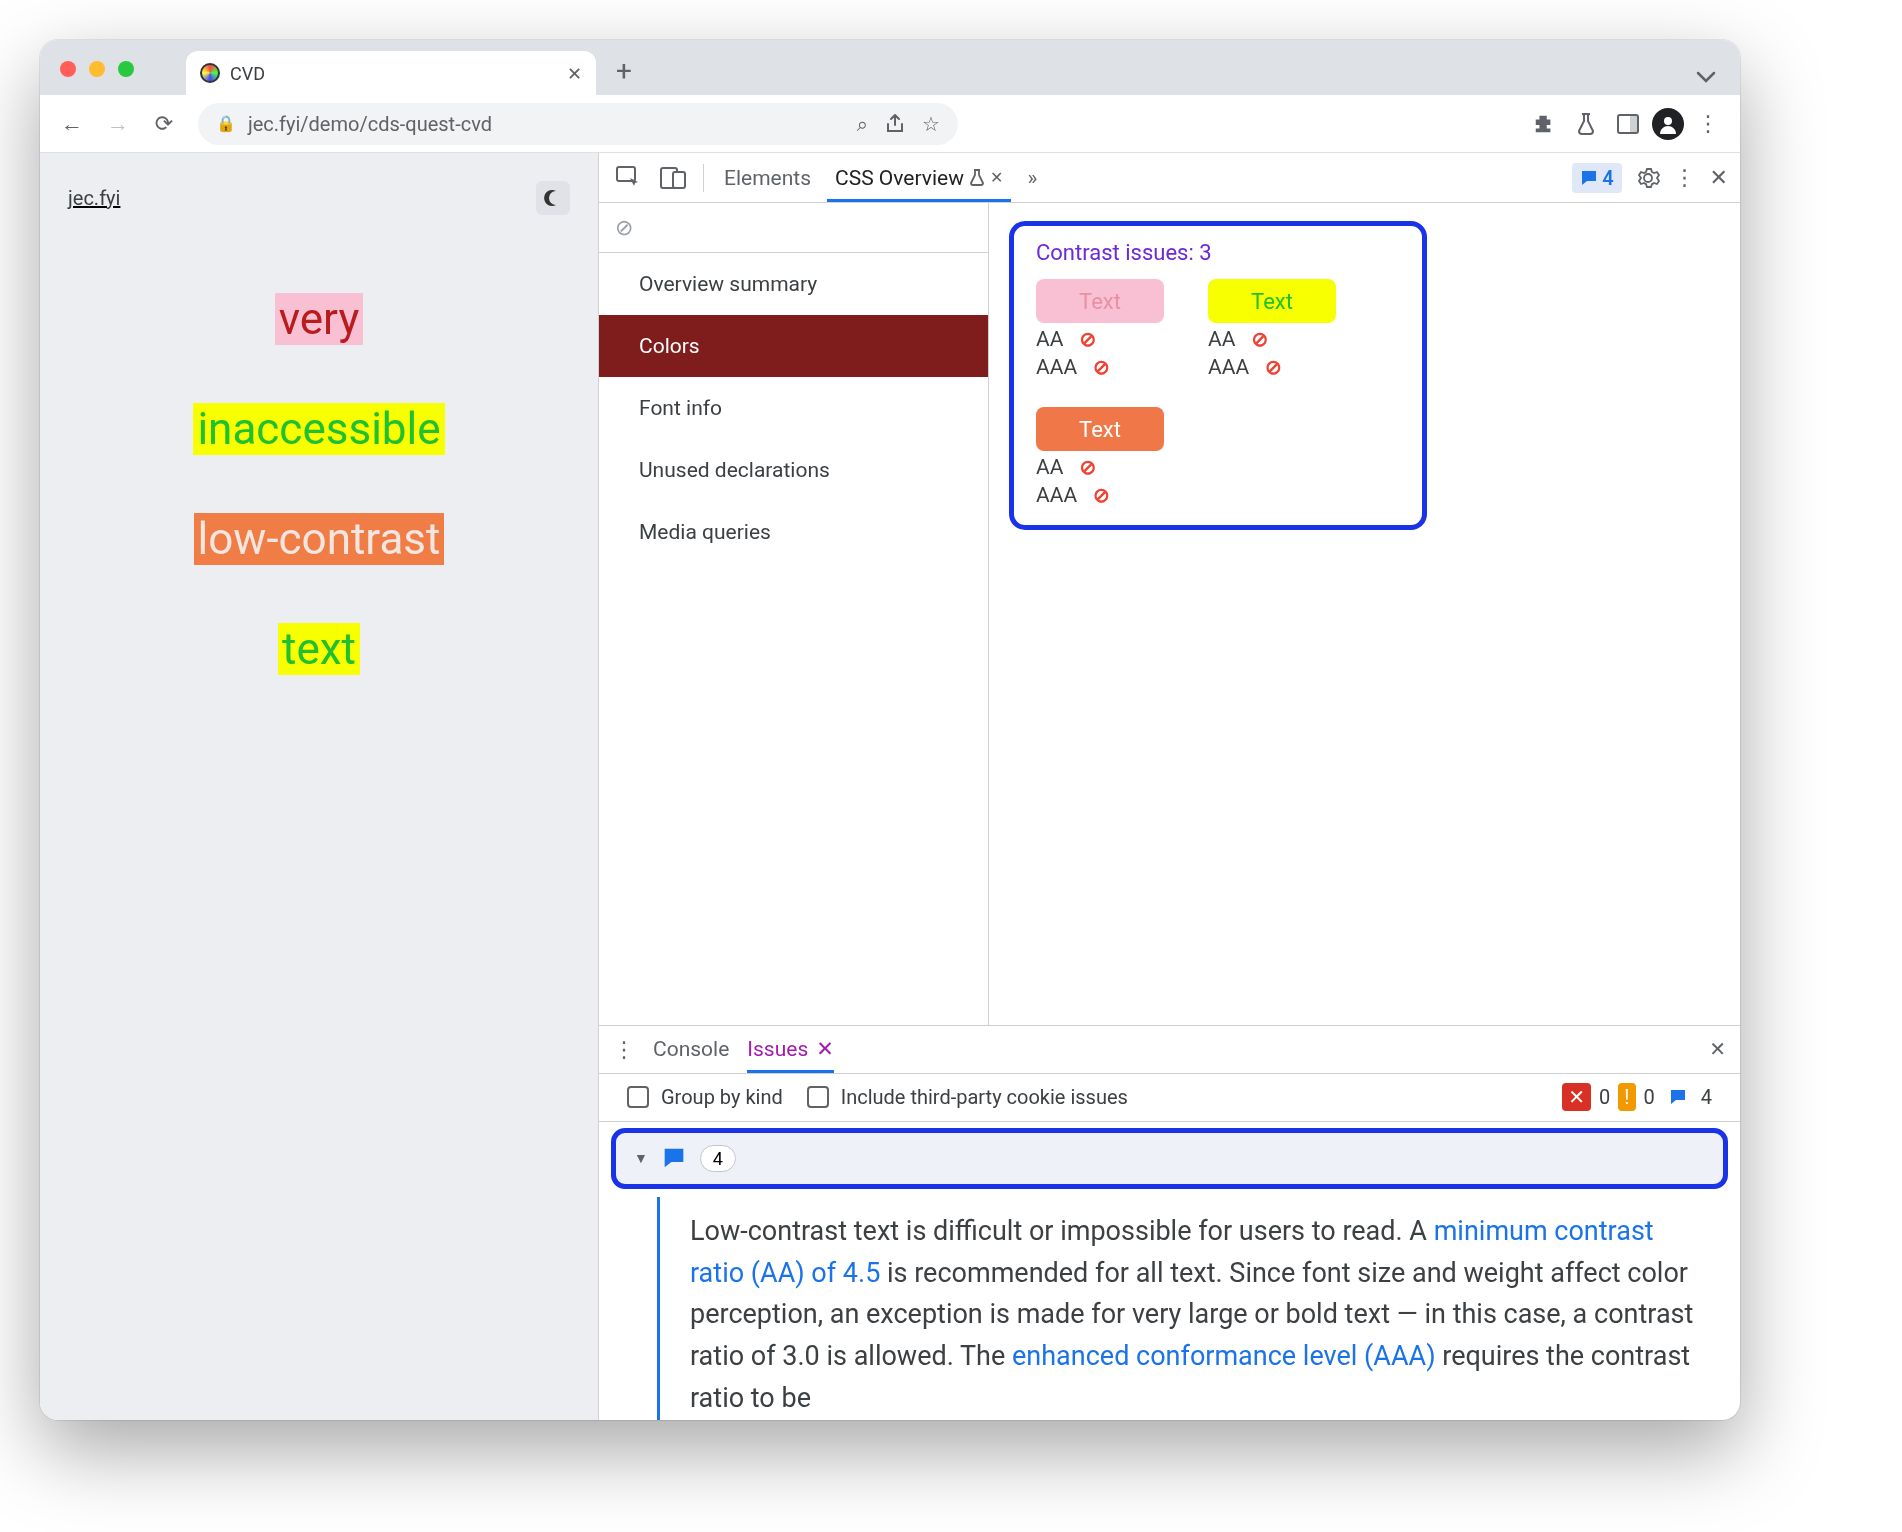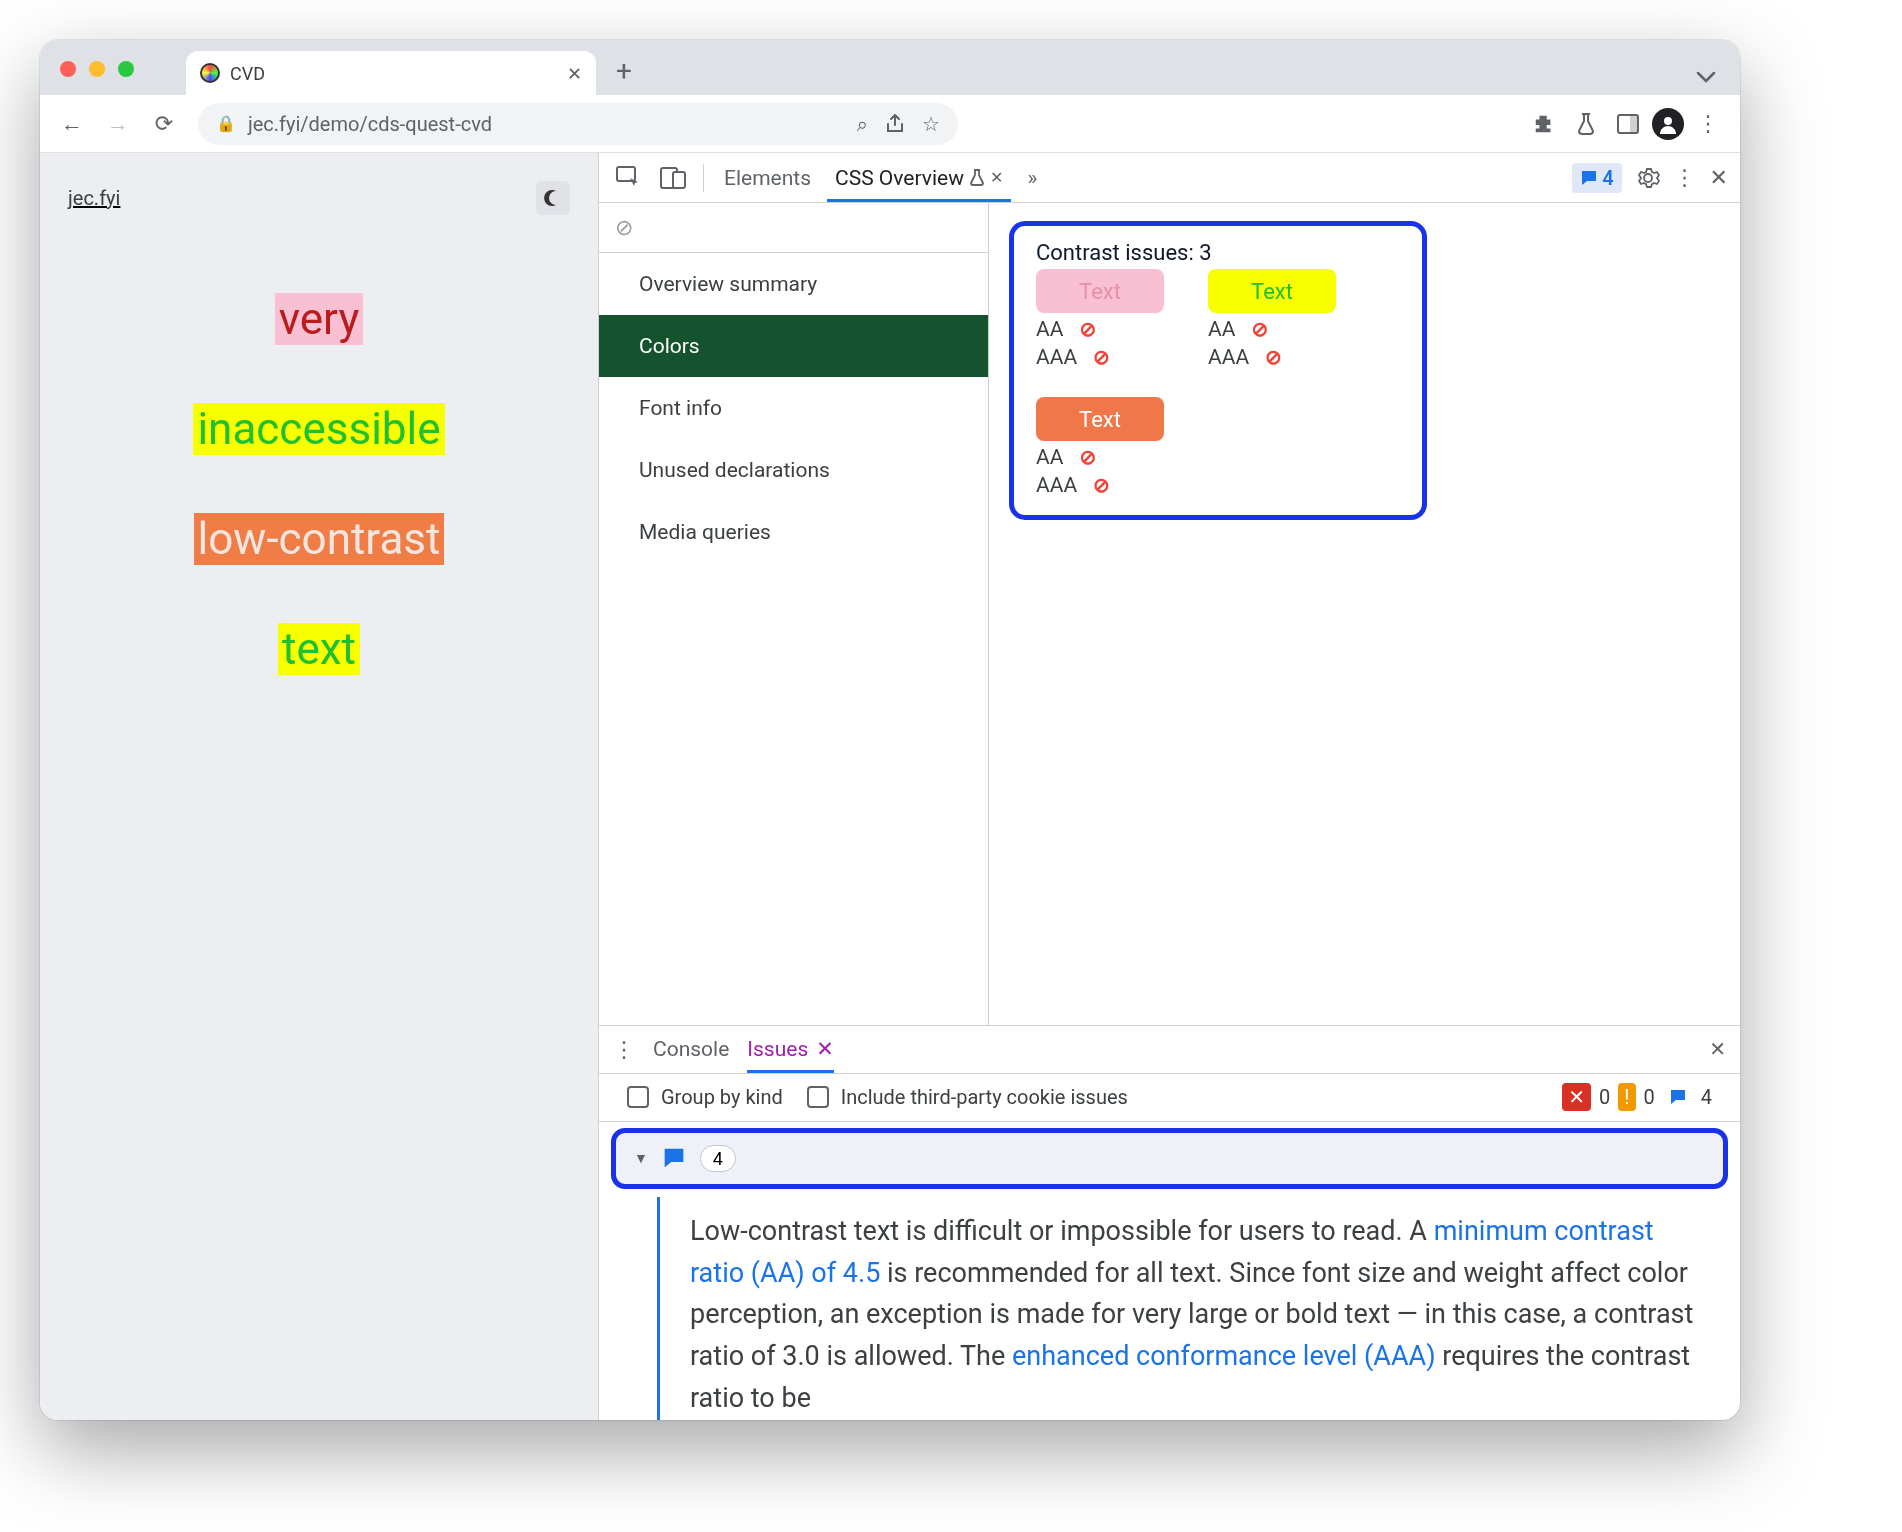--- a/index.html
+++ b/index.html
@@ -44,25 +44,25 @@
 .dt-tab { padding: 0 8px; font-size: 21px; color: #5f6368; height: 100%; display: flex; align-items: center; gap: 6px; }
 .dt-tab.active { color: #202124; border-bottom: 3px solid #1a73e8; padding-top: 3px; text-align: right; }
 .dt-tab .x2 { font-size: 16px; color: #5f6368; }
 .badge-issues { background: #e0e8f8; border-radius: 4px; padding: 3px 8px; display: flex; align-items: center; gap: 4px; color: #1a73e8; font-size: 20px; font-weight: 600; }
 .gear { color: #5f6368; font-size: 22px; }
 
 .dt-body { flex: 1; display: flex; overflow: hidden; }
 .dt-left { width: 390px; border-right: 1px solid #d0d0d0; }
 .dt-left-top { height: 50px; border-bottom: 1px solid #d0d0d0; display: flex; align-items: center; padding: 0 16px; color: #9aa0a6; font-size: 22px; }
 .dt-nav-item { height: 62px; display: flex; align-items: center; padding: 0 40px; font-size: 21px; color: #3c4043; }
-.dt-nav-item.sel { background: #14532d; color: #fff; }
+.dt-nav-item.sel { background: #7f1d1d; color: #fff; }
 
 .dt-right { flex: 1; padding: 18px 20px 10px 20px; position: relative; }
 .dt-right-inner { border: 5px solid #1a33e8; border-radius: 16px; padding: 14px 22px 18px 22px; width: 418px; }
-.ci-title { font-size: 22px; color: #0f172a; margin-bottom: 4px; }
+.ci-title { font-size: 22px; color: #6d28d9; margin-bottom: 14px; }
 .ci-grid { display: flex; flex-wrap: wrap; gap: 28px 44px; }
 .ci-item { }
 .ci-box { width: 128px; height: 44px; border-radius: 8px; display: flex; align-items: center; justify-content: center; font-size: 22px; }
 .ci-row { display: flex; align-items: flex-start; gap: 16px; font-size: 21px; color: #3c4043; margin-top: 4px; }
 .no { color: #f14236; font-size: 20px; font-weight: 700; }
 
 
 .drawer { border-top: 1px solid #d0d0d0; }
 .dr-tabs { height: 48px; border-bottom: 1px solid #d0d0d0; display: flex; align-items: center; padding: 0 14px; gap: 18px; }
 .dr-tab { font-size: 21px; color: #5f6368; height: 100%; display: flex; align-items: center; gap: 8px; }

